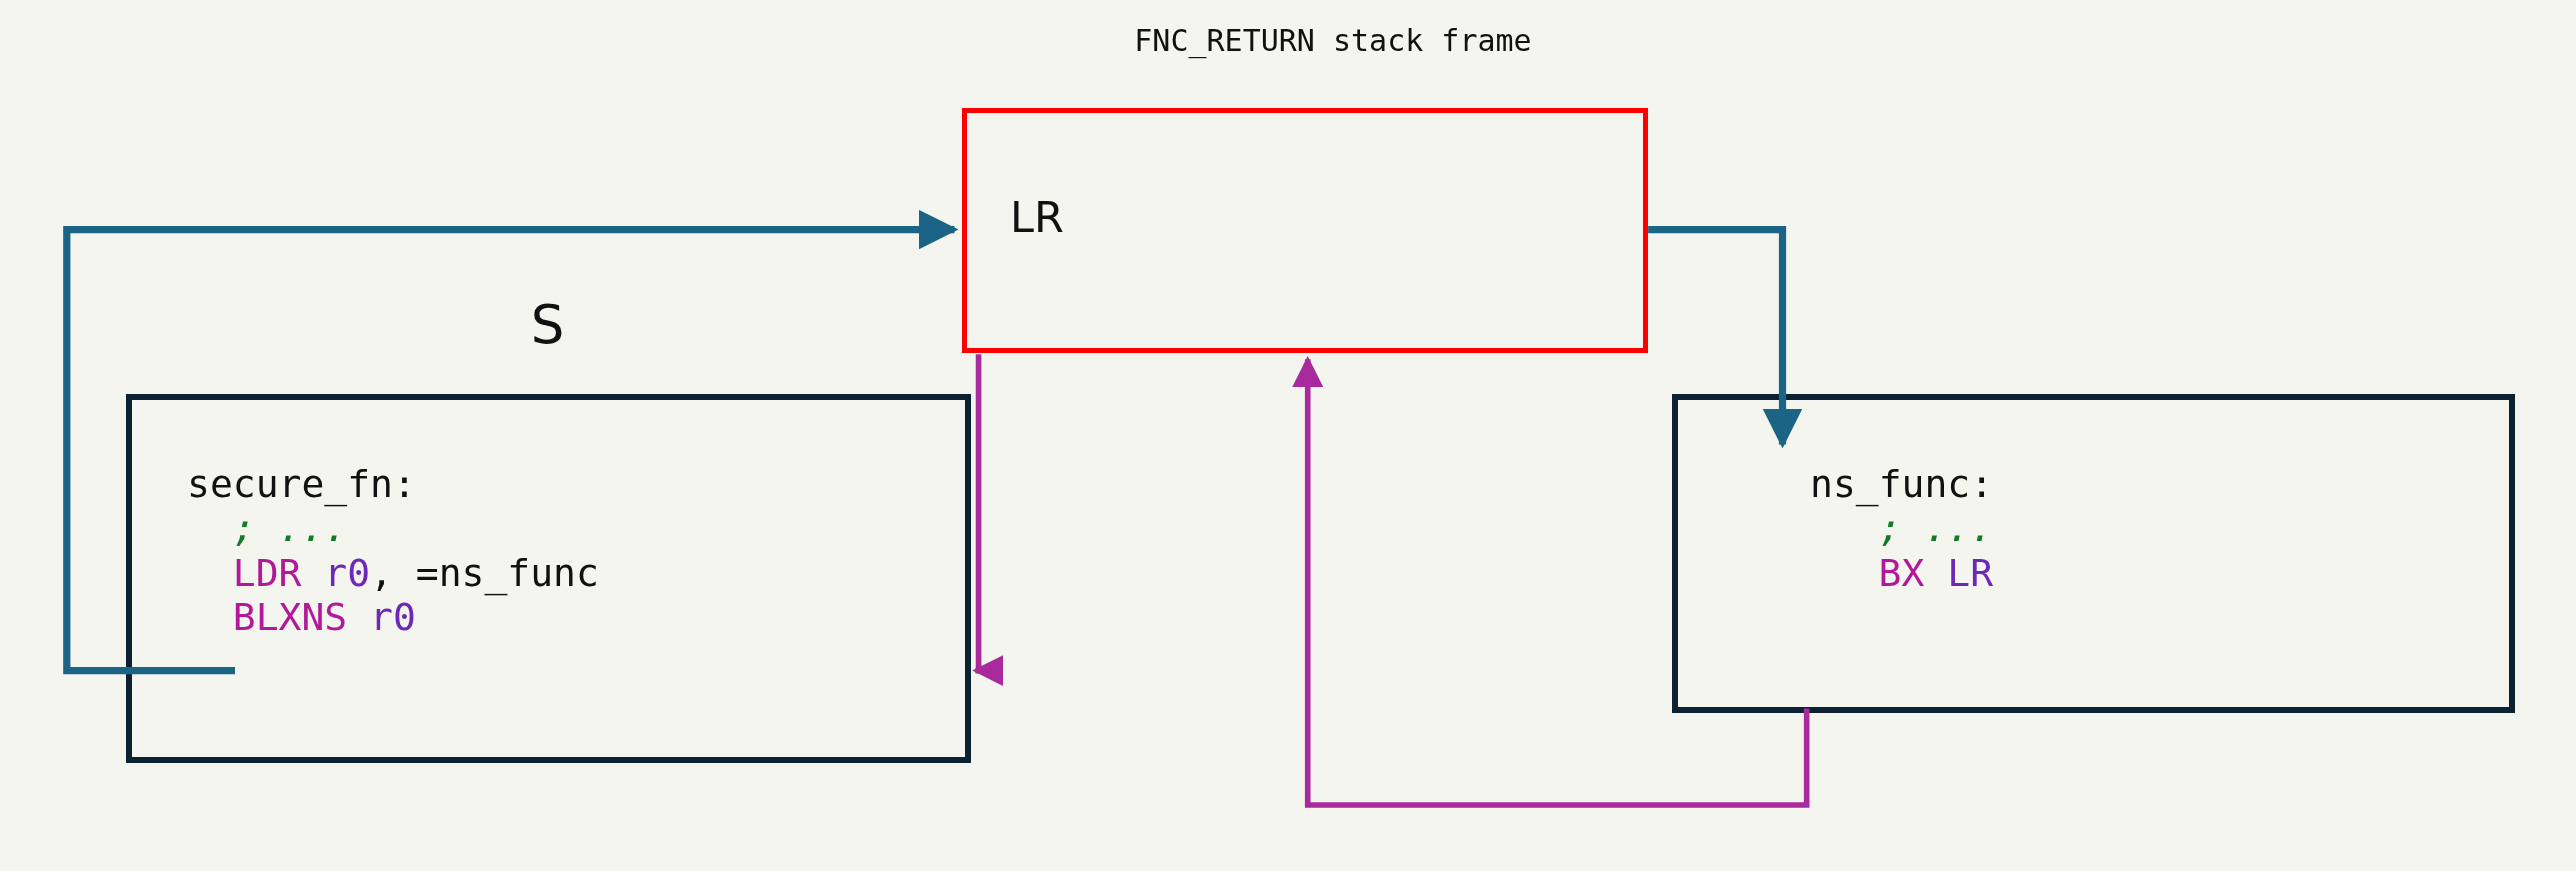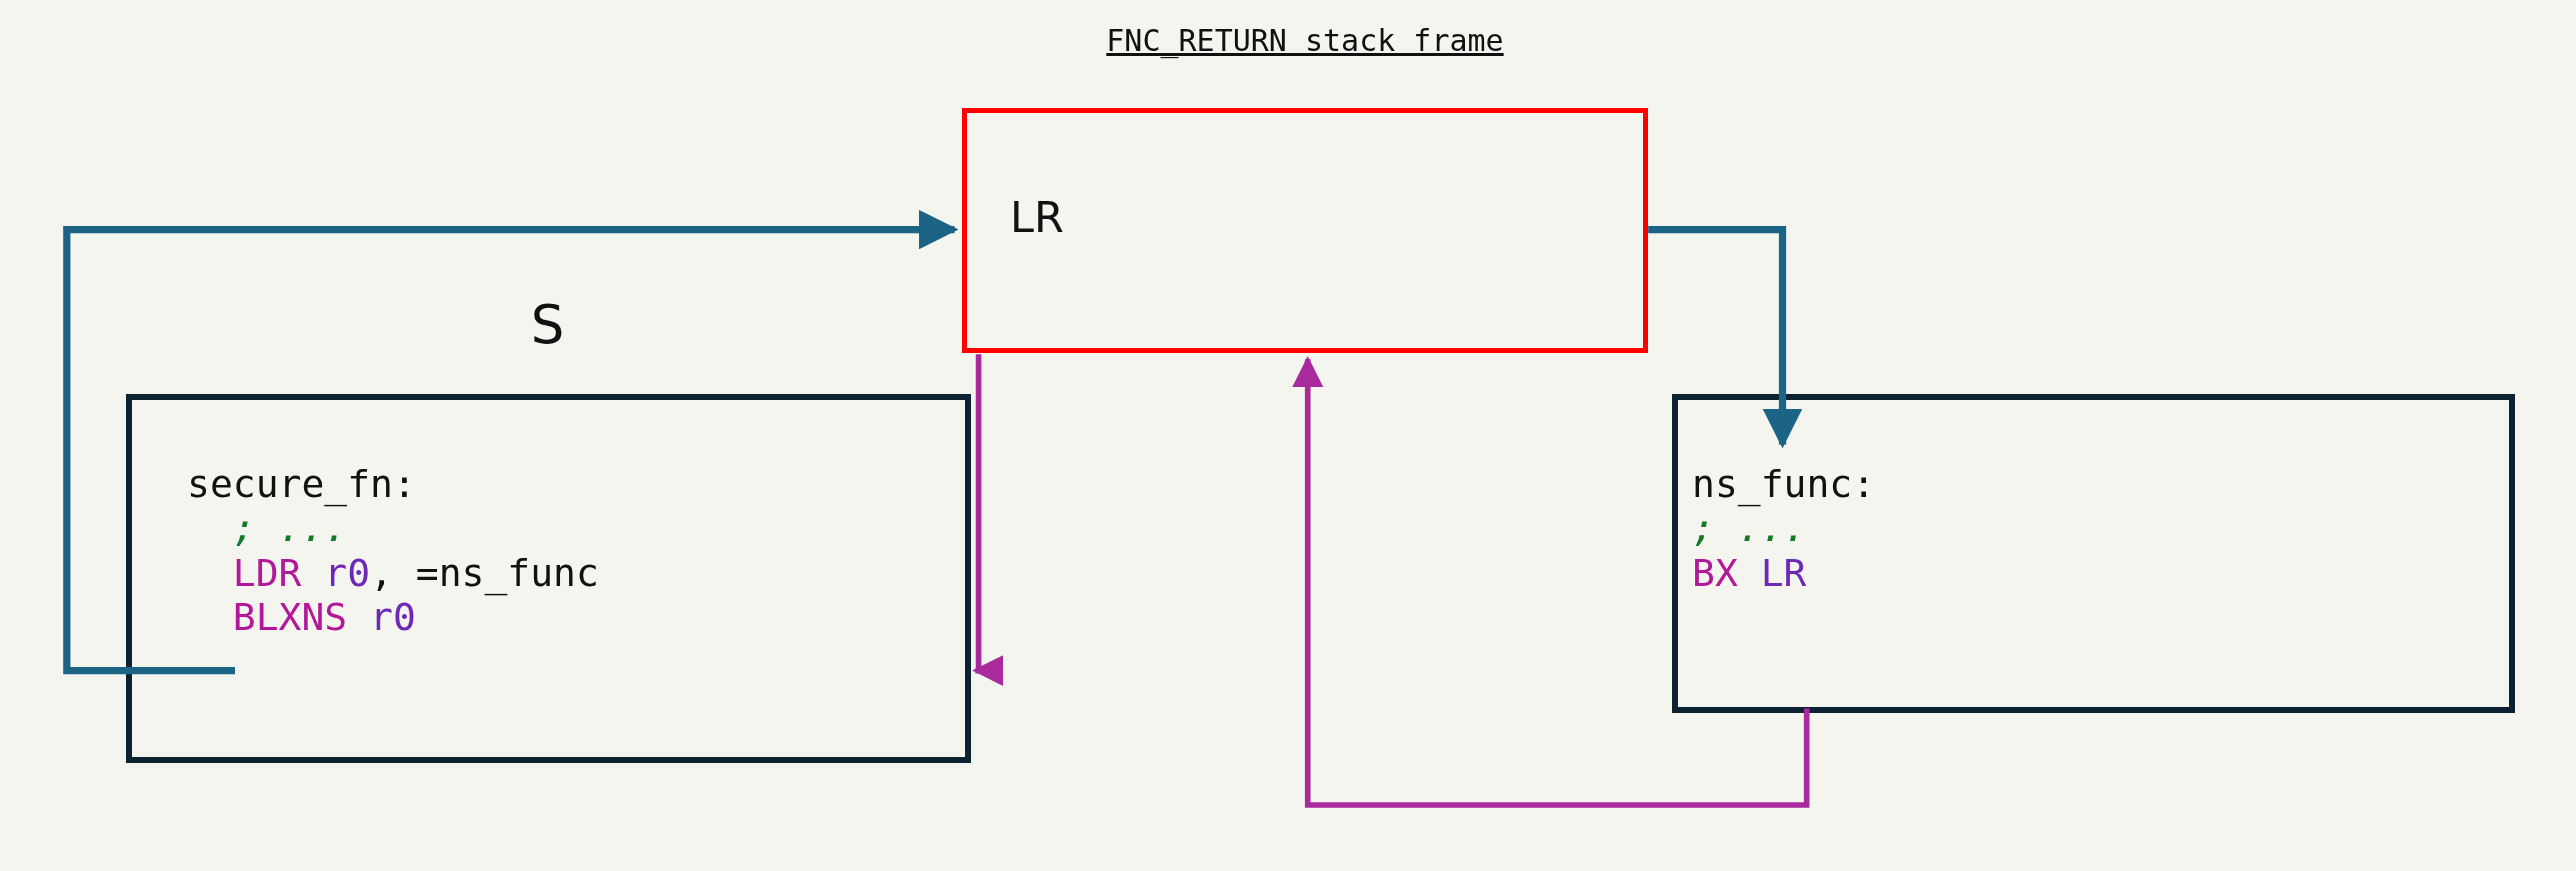--- a/index.html
+++ b/index.html
@@ -12,29 +12,28 @@
     width: 2576px;
     height: 872px;
     background: #f4f5ef;
     overflow: hidden;
     font-family: "DejaVu Sans", sans-serif;
   }
 
   
   .frame-title {
     position: absolute;
-    left: 962px;
+    left: 990px;
     top: 22.5px;
     width: 686px;
     text-align: center;
     font-family: "DejaVu Sans Mono", monospace;
     font-size: 30px;
     color: #111111;
     white-space: pre;
-    text-decoration: underline;
   }
 
   
   .stack-frame-box {
     position: absolute;
     left: 962px;
     top: 108px;
     width: 686px;
     height: 245px;
     border: 5.6px solid #ff0000;
@@ -77,21 +76,21 @@
 
   .code-listing {
     position: absolute;
     font-family: "DejaVu Sans Mono", monospace;
     font-size: 38px;
     line-height: 1.17;
     white-space: pre;
     color: #111111;
   }
   .code-listing.secure-code    { left: 187px;  top: 462px; }
-  .code-listing.nonsecure-code { left: 1692px; top: 462px; }
+  .code-listing.nonsecure-code { left: 1810px; top: 462px; text-align: right; }
 
   .tok-label    { color: #111111; }
   .tok-comment  { color: #137a26; font-style: italic; }
   .tok-mnemonic { color: #b3189a; }
   .tok-register { color: #6d28b8; }
   .tok-plain    { color: #111111; }
 
   
   #connectors {
     position: absolute;

